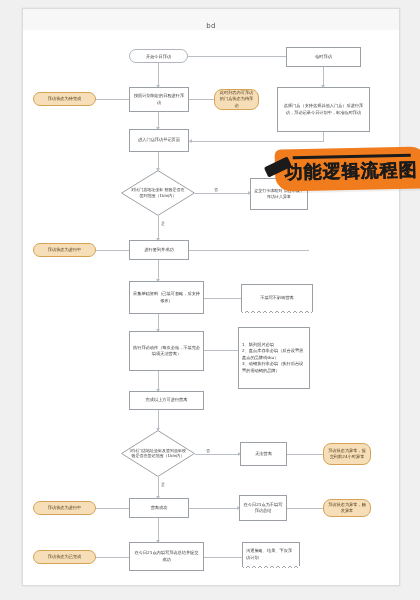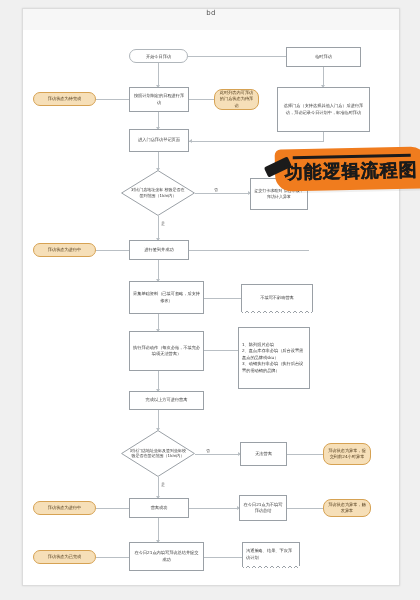--- a/index.html
+++ b/index.html
@@ -13,21 +13,21 @@
 
   
   .doc-card{
     position:absolute;left:22px;top:8px;width:376px;height:576px;
     background:#ffffff;border:1px solid #dcdcdc;
     box-shadow:0 0 2px rgba(0,0,0,.10);
   }
   .doc-title-bar{
     position:absolute;left:0;top:0;width:100%;height:21px;
     background:#f7f7f7;border-bottom:1px solid #dcdcdc;
-    display:flex;align-items:flex-start;justify-content:center;
+    display:flex;align-items:flex-end;justify-content:center;
   }
   .doc-title{font-size:7px;color:#555;letter-spacing:.4px;}
 
   .canvas{position:absolute;left:0;top:21px;width:376px;height:554px;background:#fff;}
 
   
   .node{position:absolute;box-sizing:border-box;display:flex;
         align-items:center;justify-content:center;text-align:center;}
   .box{
     border:1px solid #9aa0a6;background:#fff;

